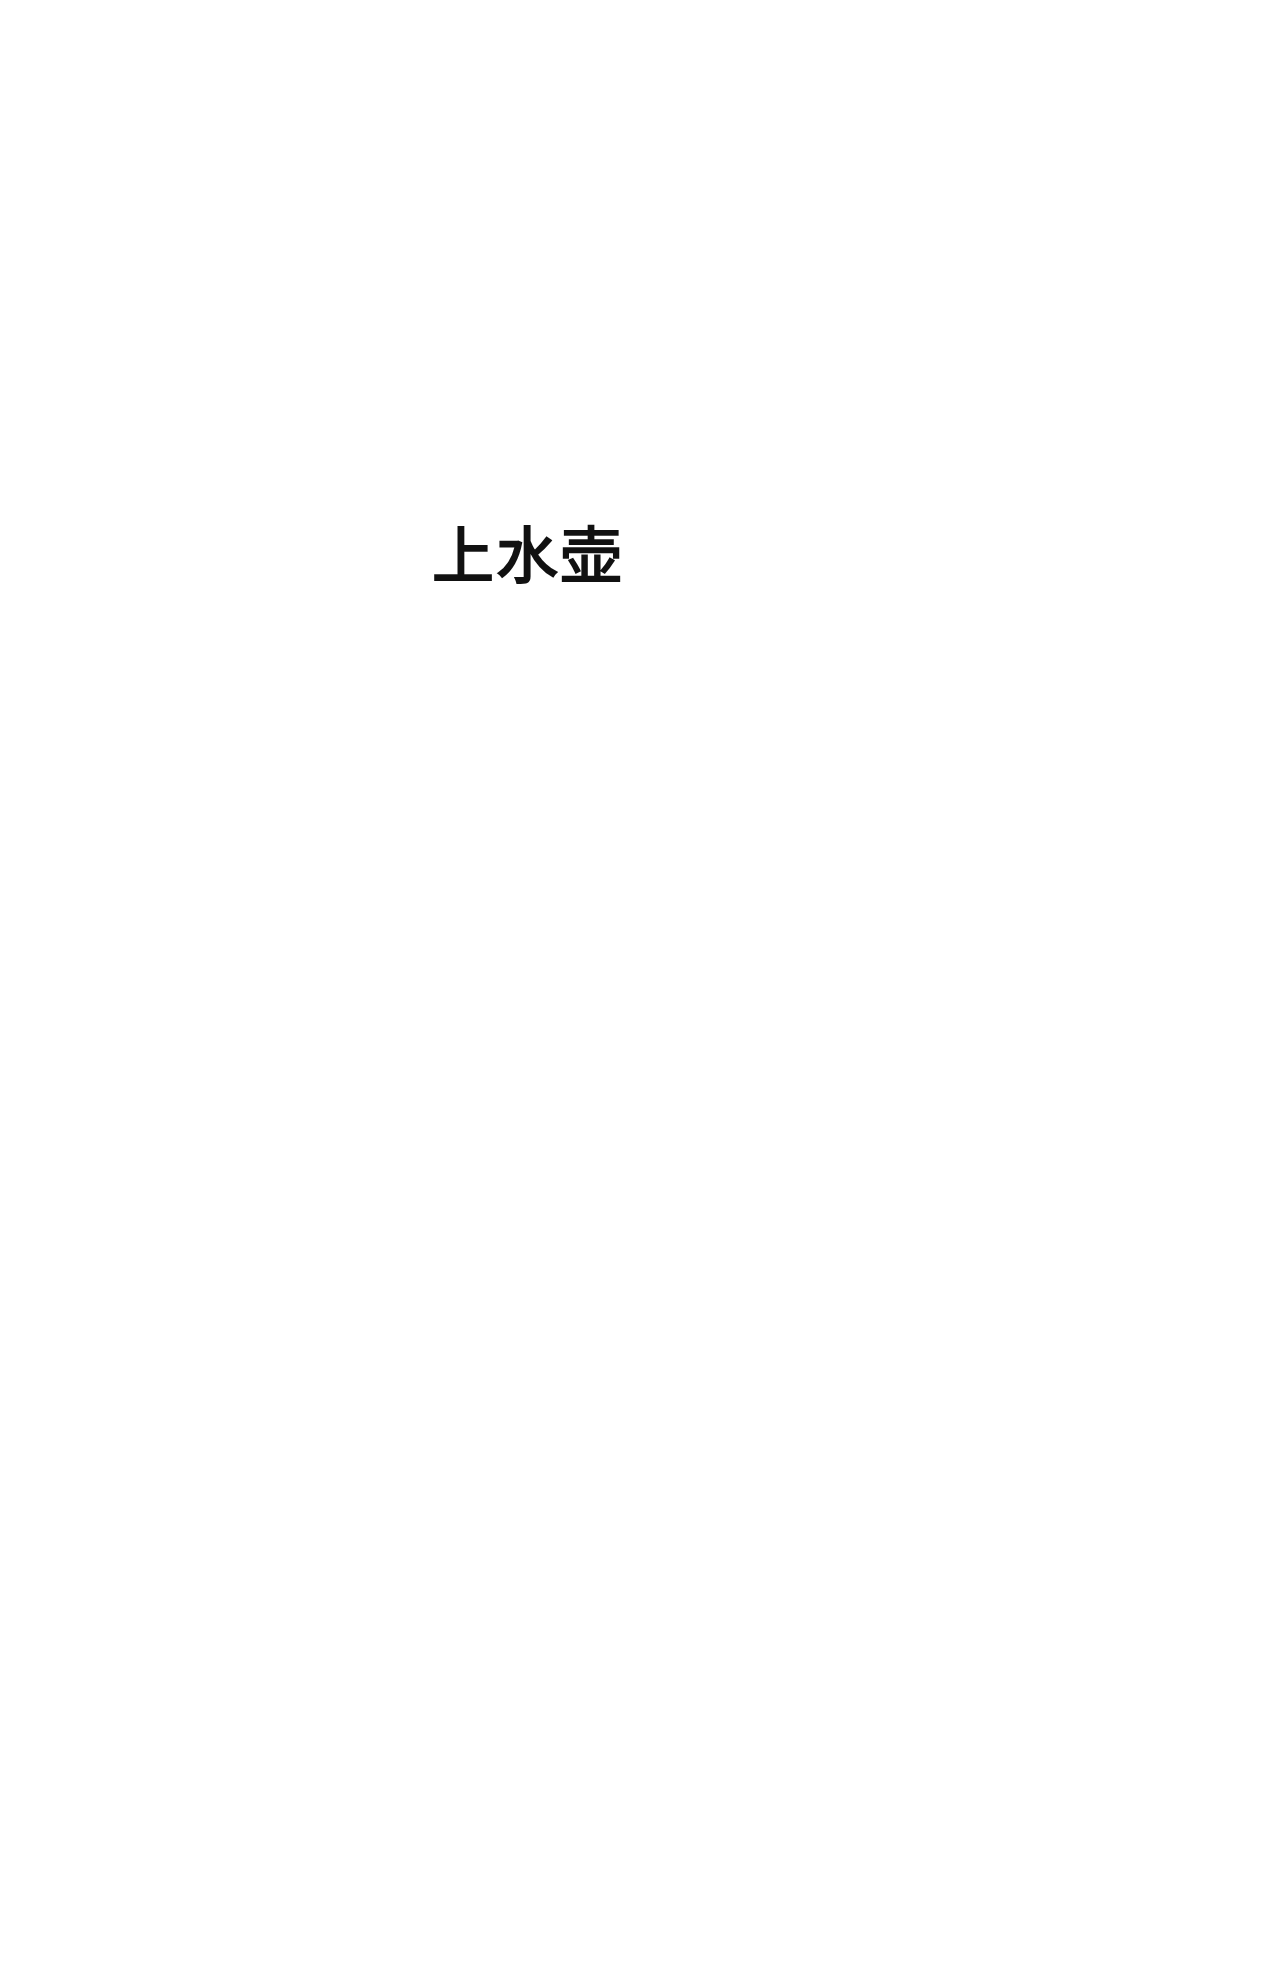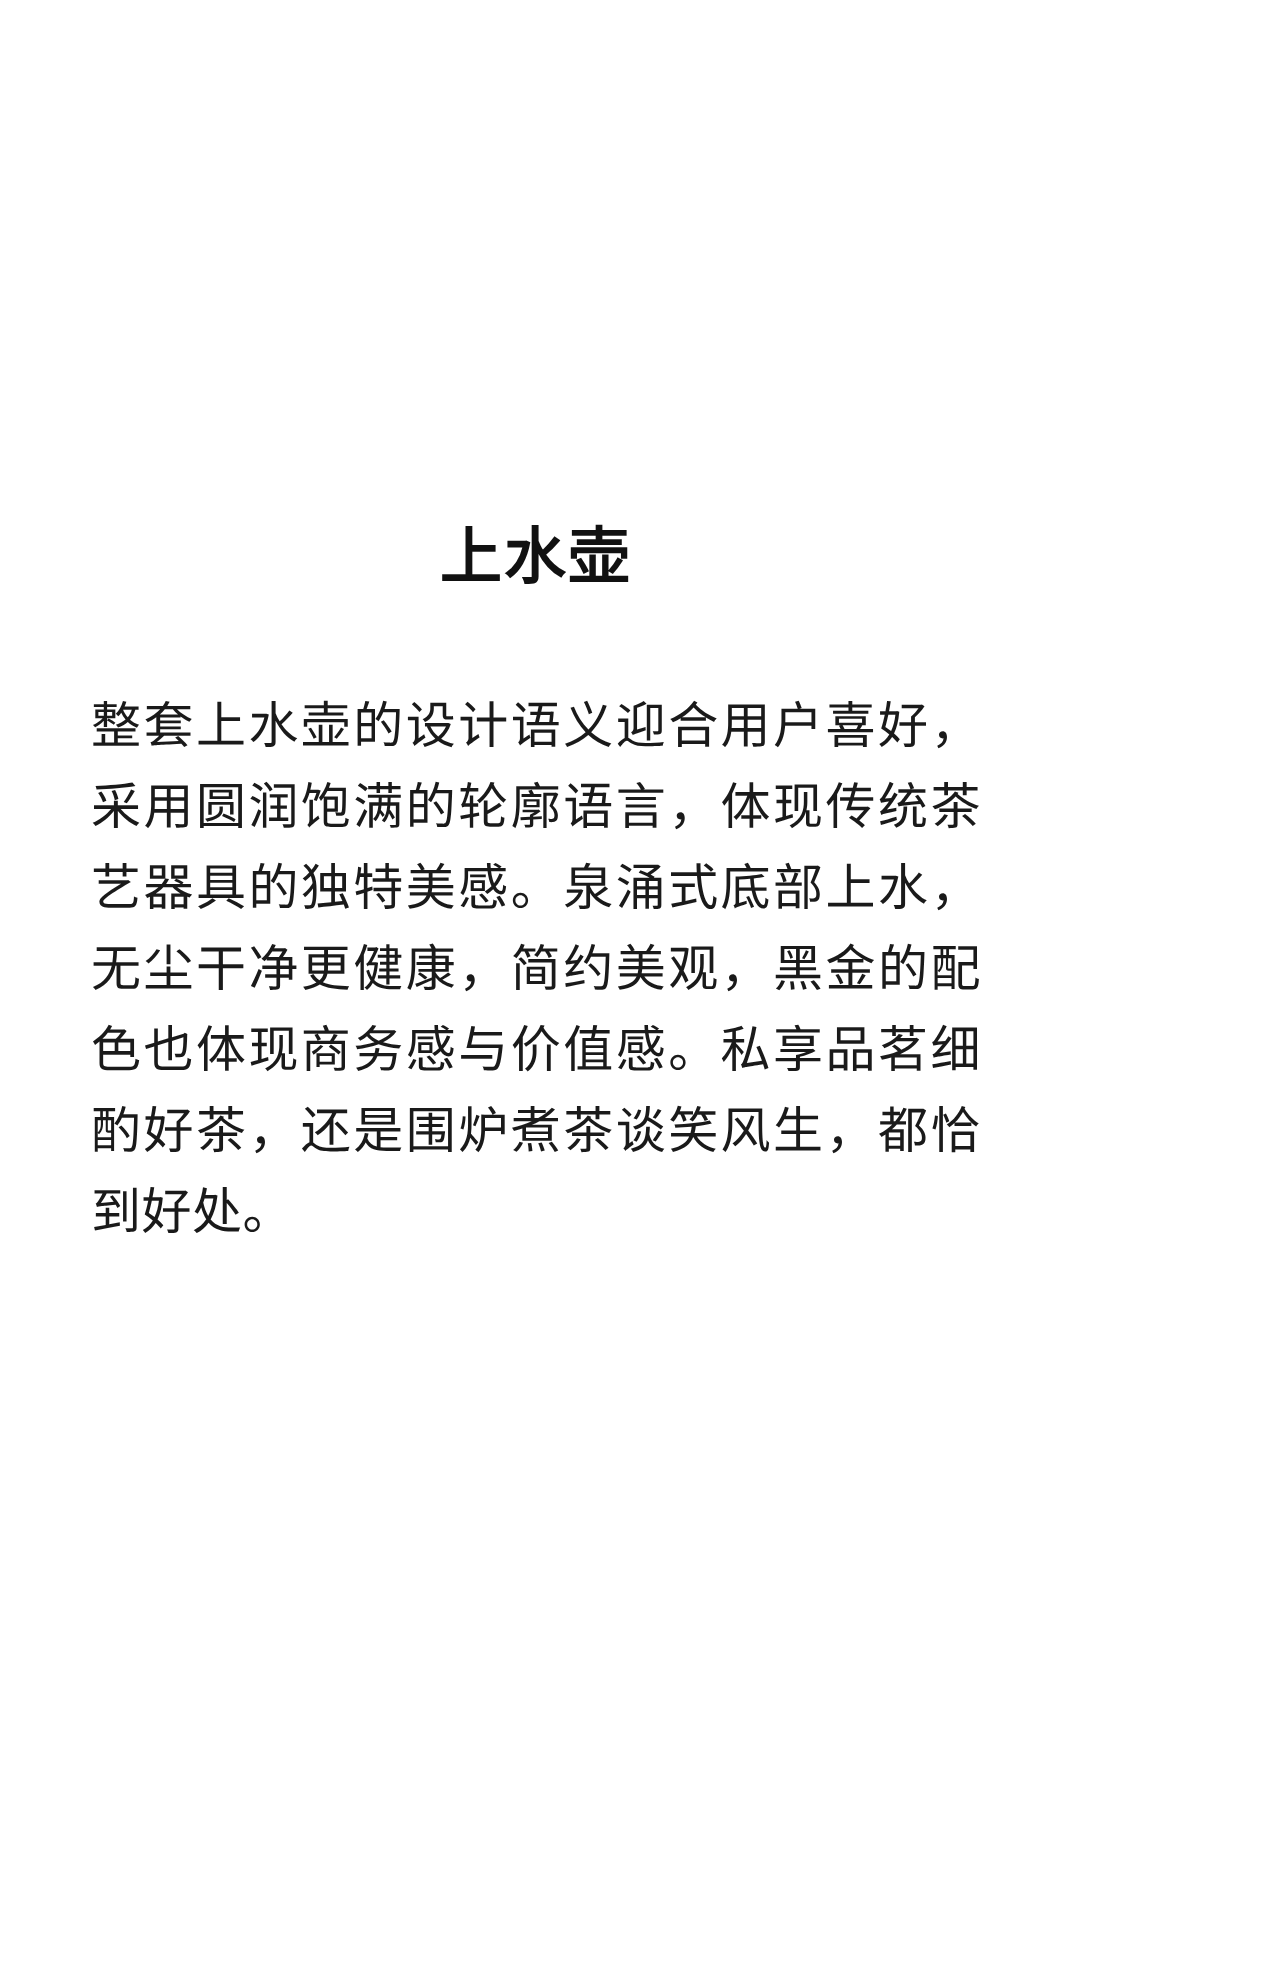--- a/index.html
+++ b/index.html
@@ -22,21 +22,20 @@
     background: #ffffff;
     box-sizing: border-box;
   }
   .content {
     position: absolute;
     left: 0;
     top: 0;
     width: 1056px;
     padding-top: 520px;
     box-sizing: border-box;
-    margin-left: 8px;
   }
   .doc-title {
     margin: 0;
     text-align: center;
     font-size: 62px;
     line-height: 1.2;
     font-weight: 700;
     letter-spacing: 2px;
     color: #111111;
   }
@@ -51,15 +50,14 @@
     text-justify: inter-ideograph;
     letter-spacing: 0.5px;
   }
 </style>
 </head>
 <body>
 
 <div class="page">
   <div class="content">
     <h1 class="doc-title">上水壶</h1>
-    <p class="doc-body">整套上水壶的设计语义迎合用户喜好，采用圆润饱满的轮廓语言，体现传统茶艺器具的独特美感。泉涌式底部上水，无尘干净更健康，简约美观，黑金的配色也体现商务感与价值感。私享品茗细酌好茶，还是围炉煮茶谈笑风生，都恰到好处。</p>
   </div>
 </div>
 
 </body></html>

